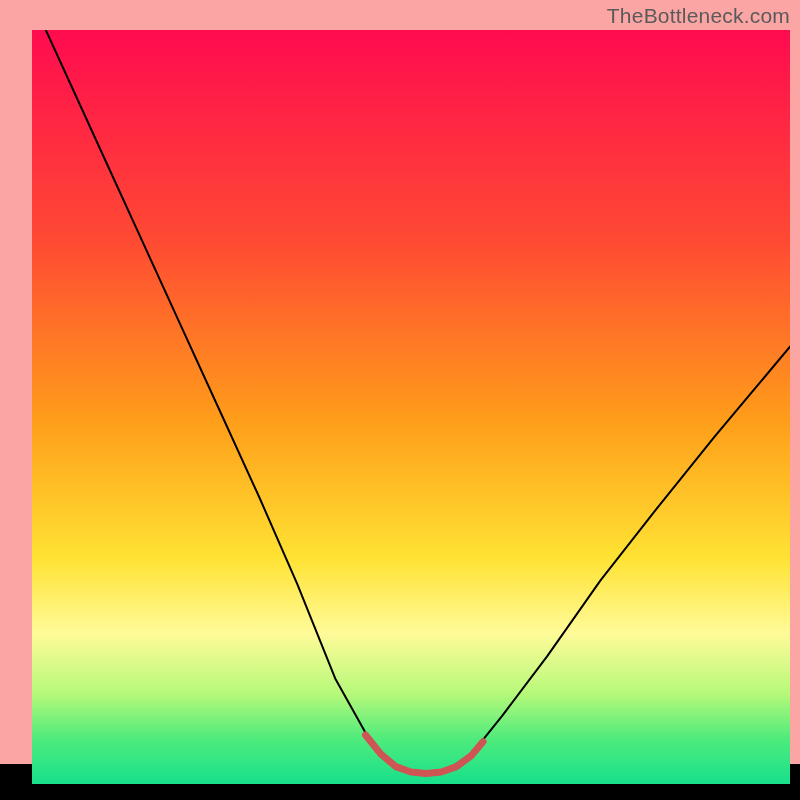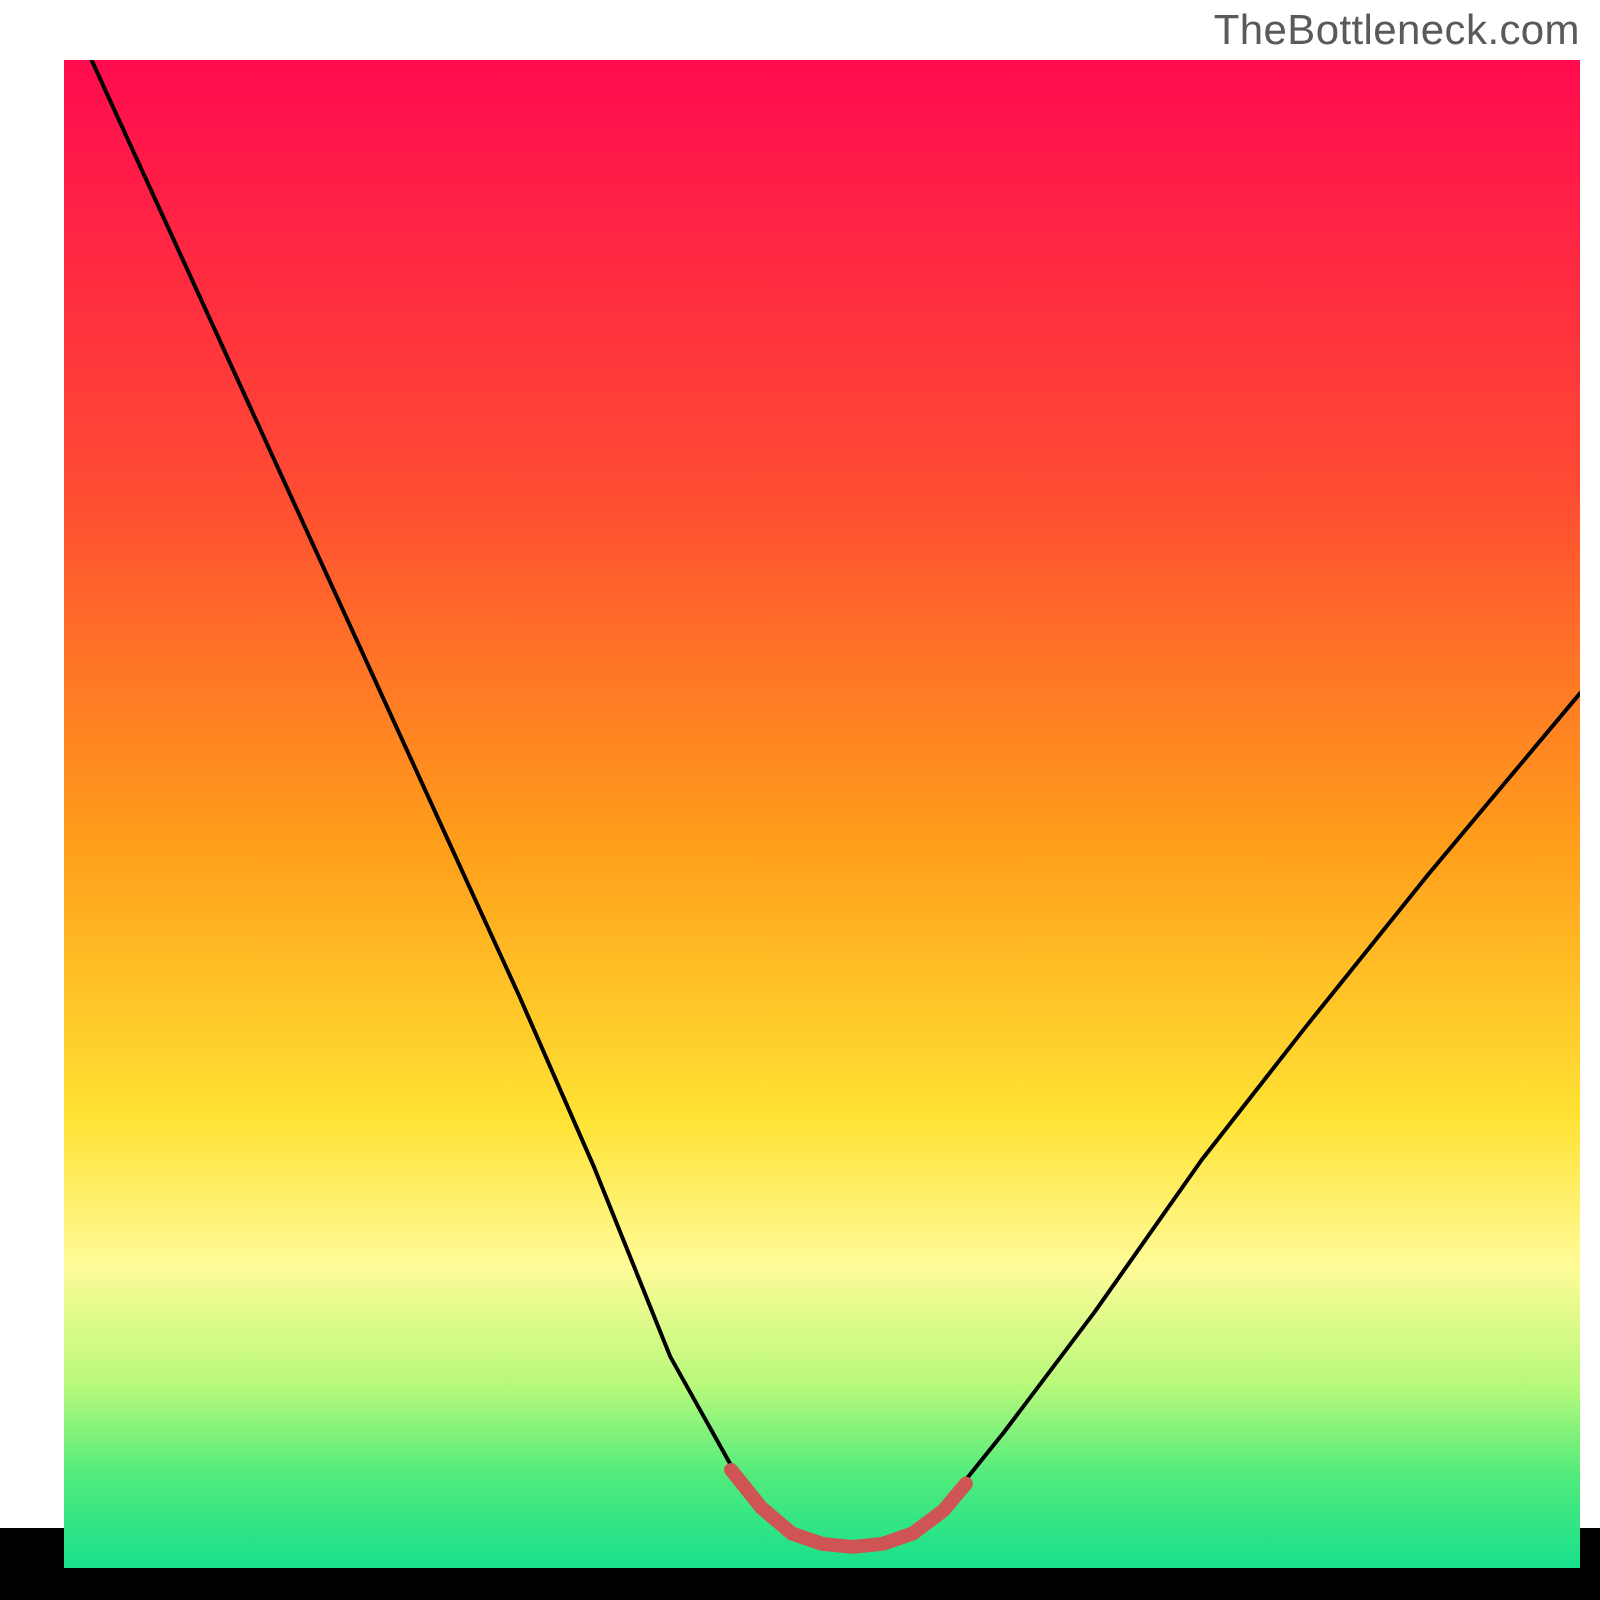--- a/index.html
+++ b/index.html
@@ -8,21 +8,21 @@
     width: 800px;
     height: 800px;
     overflow: hidden;
     font-family: Arial, Helvetica, sans-serif;
     background: #000;
   }
   .frame {
     position: relative;
     width: 800px;
     height: 764px;
-    background: #ffffff;
+    background: #fca5a5;
   }
   .watermark {
     position: absolute;
     top: 4px;
     right: 10px;
     z-index: 10;
     color: #5a5a5a;
     font-size: 21px;
     font-weight: 500;
     letter-spacing: 0.2px;

